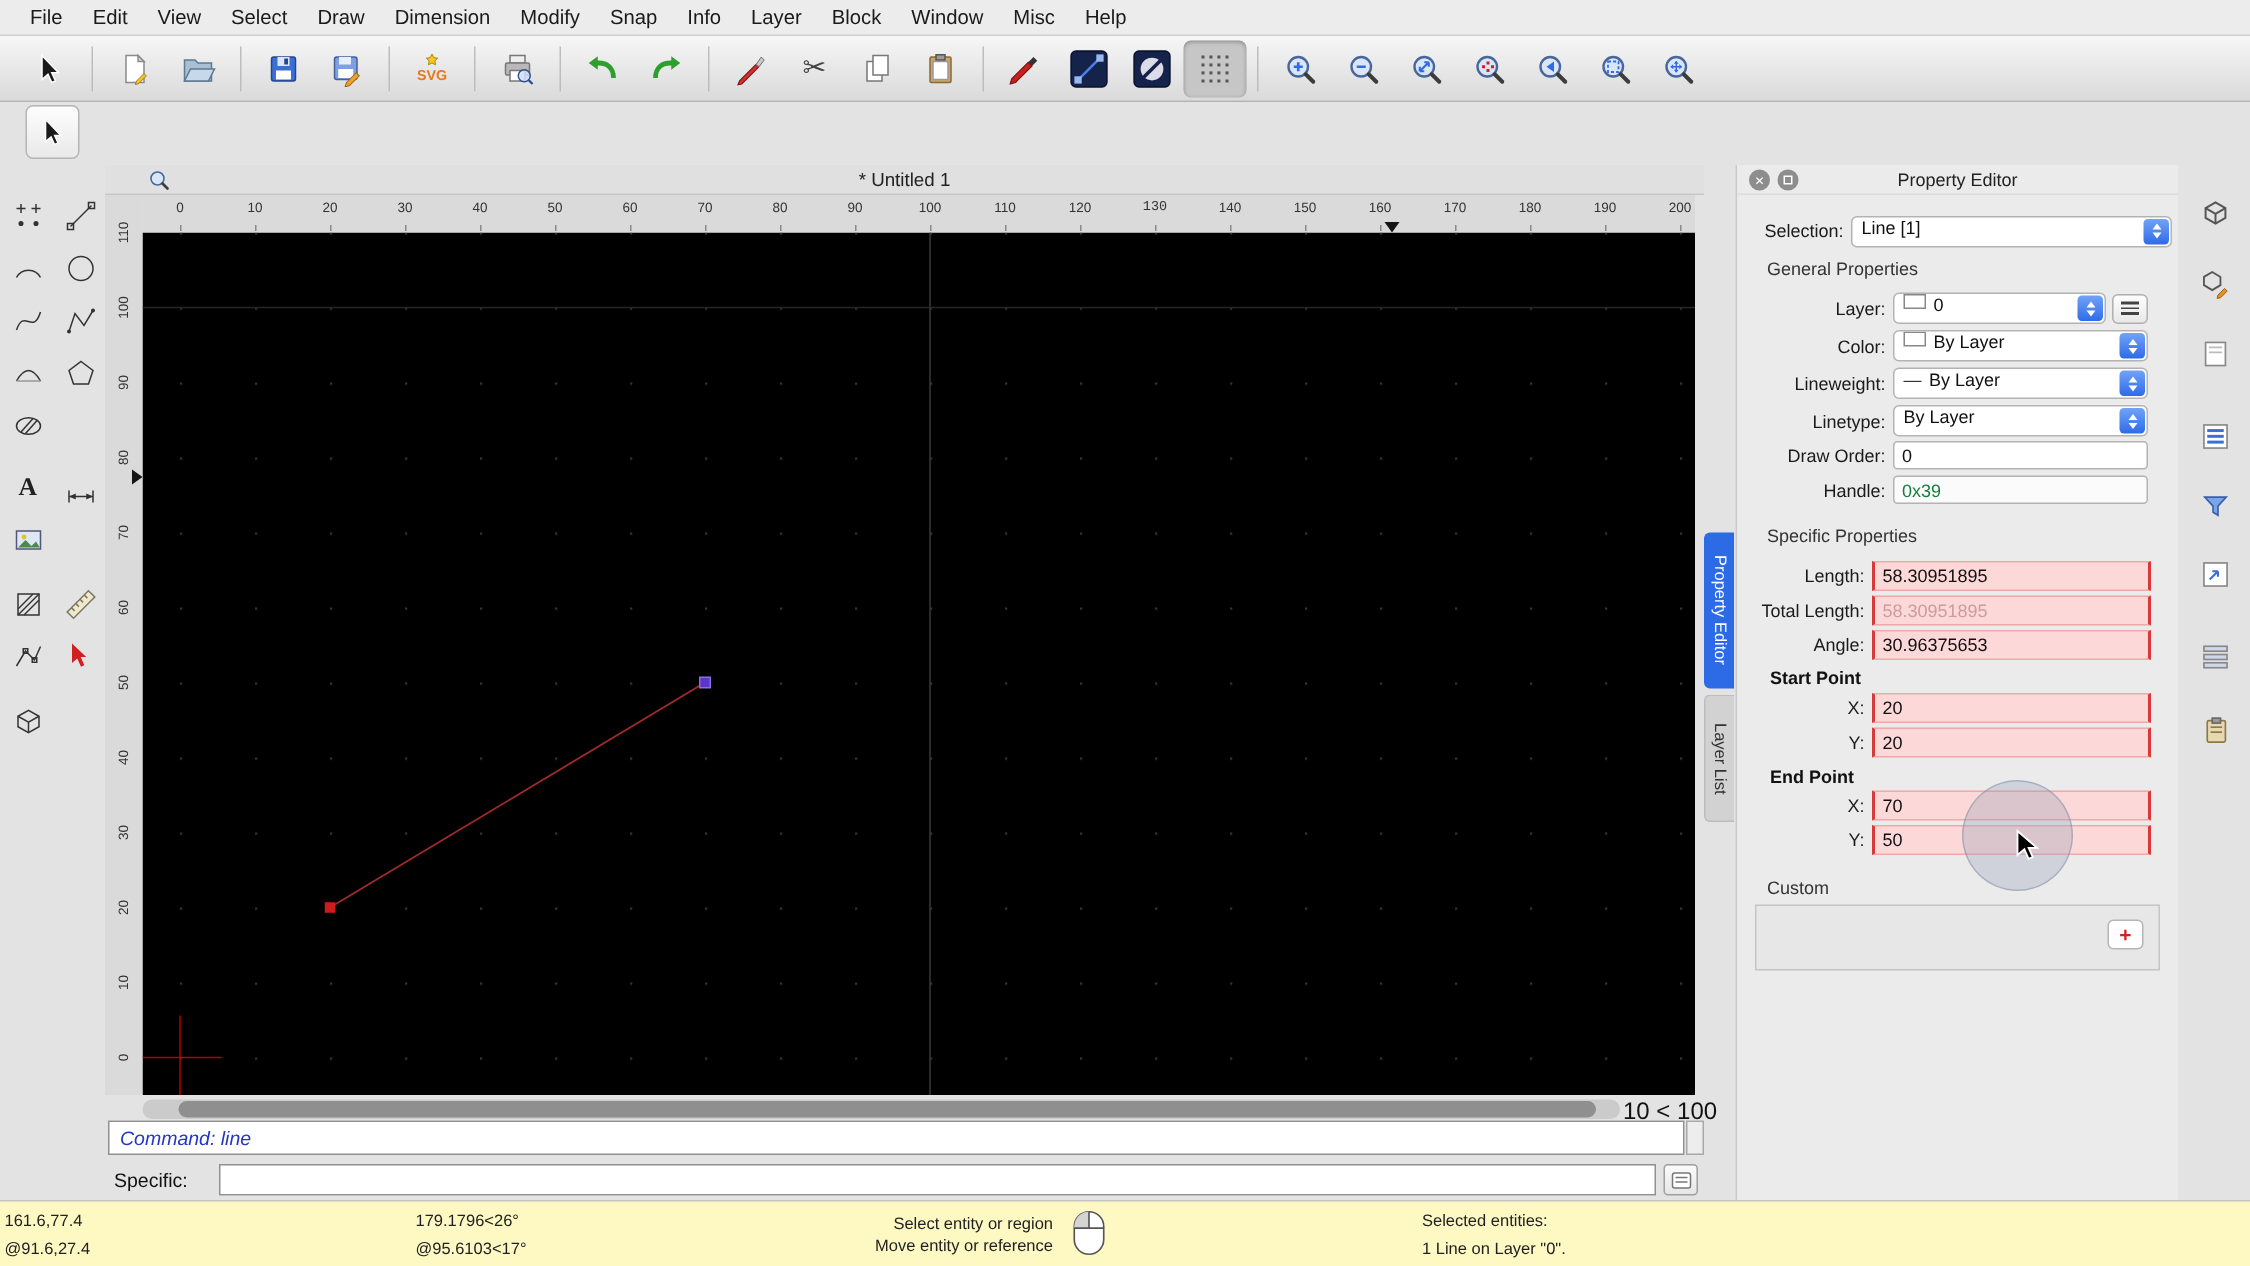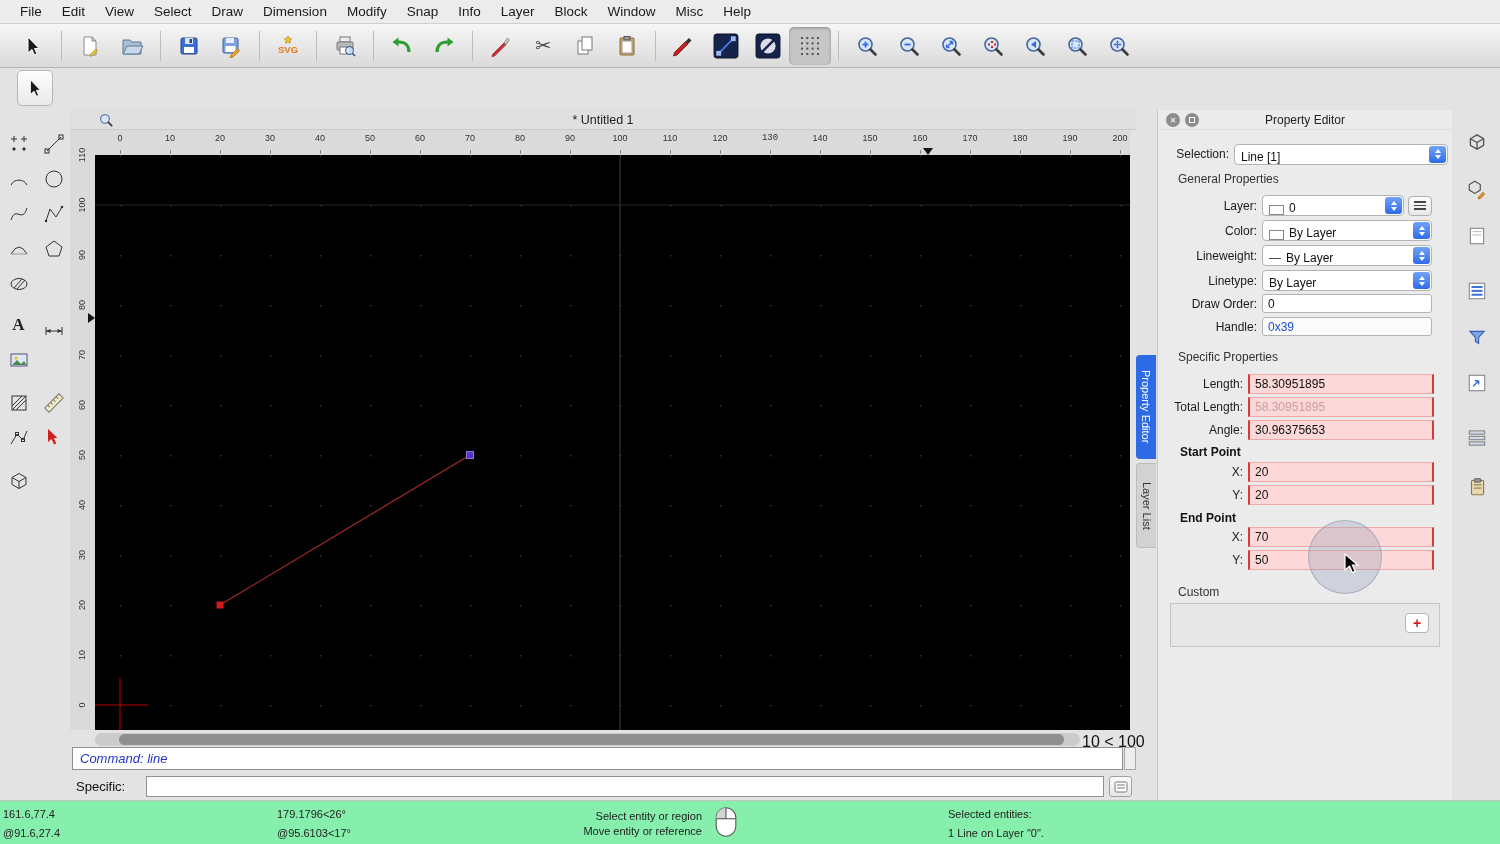--- a/index.html
+++ b/index.html
@@ -56,40 +56,40 @@
 .ptitle{text-align:center;line-height:20px;font-size:12px;color:#222}
 .hdrbtn{position:absolute;top:3px;width:14px;height:14px;border-radius:50%;background:#8d8d8d;display:flex;align-items:center;justify-content:center;color:#fff;font-size:8px}
 .prow{display:flex;align-items:center;height:23px;padding-right:20px}
 .prow.sel{padding-right:4px;margin-top:12px;height:24px}
 .prow.sel .plab{flex:0 0 76px}
 .plab{flex:0 0 104px;text-align:right;padding-right:5px;color:#1a1a1a;white-space:nowrap}
 .prow.spec{padding-right:18px}
 .prow.spec .plab{flex:0 0 90px}
 .seclab{font-size:12px;color:#333;padding-left:20px;height:14px;line-height:14px}
 .ptlab{font-size:12px;font-weight:bold;color:#111;padding-left:22px;height:14px;line-height:14px}
-.combo{position:relative;flex:1;height:21px;background:#fff;border:1px solid #b3b3b3;border-radius:4px;display:flex;align-items:flex-end;padding:0 22px 0 6px;overflow:hidden;white-space:nowrap}
+.combo{position:relative;flex:1;height:21px;background:#fff;border:1px solid #b3b3b3;border-radius:4px;display:flex;align-items:flex-start;padding:0 22px 0 6px;overflow:hidden;white-space:nowrap}
 .stepper{position:absolute;right:1px;top:1px;bottom:1px;width:17px;border-radius:3px;background:linear-gradient(#72a3f8,#2e6be8);display:flex;flex-direction:column;align-items:center;justify-content:center;gap:2px}
 .stepper i{width:0;height:0;border-left:3.5px solid transparent;border-right:3.5px solid transparent;display:block}
 .stepper i.up{border-bottom:4px solid #fff}
 .stepper i.dn{border-top:4px solid #fff}
 .swatch{display:inline-block;width:15px;height:10px;background:#fff;border:1px solid #888;margin-right:5px;flex:0 0 auto}
 .dash{margin-right:5px;color:#333}
 .menubtn{flex:0 0 24px;height:20px;margin-left:4px;border:1px solid #b0b0b0;border-radius:4px;background:linear-gradient(#fdfdfd,#e8e8e8);display:flex;flex-direction:column;align-items:center;justify-content:center;gap:2px}
 .menubtn i{display:block;width:12px;height:1.5px;background:#444}
 .tinput{flex:1;height:19px;background:#fff;border:1px solid #b3b3b3;border-radius:3px;padding:0 5px;display:flex;align-items:center}
-.tinput.disabled{color:#1d4ed8;background:#fbfbfb}
+.tinput.disabled{color:#15803d;background:#fbfbfb}
 .pinkfield{flex:1;height:20px;background:#fcd8d8;border-top:1px solid #efa9a9;border-bottom:1px solid #efa9a9;border-left:2px solid #d83a3a;border-right:2px solid #d83a3a;display:flex;align-items:center;padding:0 5px}
 .pinkfield.disabled{color:#cf9b9b}
 .custombox{margin:4px 12px 0 12px;height:44px;background:#e7e7e7;border:1px solid #c5c5c5;position:relative}
 .plusbtn{position:absolute;right:10px;top:9px;width:24px;height:20px;background:#fff;border:1px solid #b5b5b5;border-radius:4px;color:#d42020;font-weight:bold;font-size:14px;display:flex;align-items:center;justify-content:center}
 
 .dockstrip{position:absolute;left:1453px;top:110px;width:47px;bottom:44px;background:#e3e3e3}
 .dockbtn{position:absolute;left:4px;width:39px;height:39px;display:flex;align-items:center;justify-content:center;border-radius:5px}
 
-.statusbar{position:absolute;left:0;bottom:0;width:100%;height:44px;background:#86efac;border-top:1px solid #c3c3c3;font-size:11px;color:#222}
+.statusbar{position:absolute;left:0;bottom:0;width:100%;height:44px;background:#fef9c3;border-top:1px solid #c3c3c3;font-size:11px;color:#222}
 .sb{position:absolute;white-space:nowrap}
 
 .clickring{position:absolute;left:1308px;top:520px;width:74px;height:74px;border-radius:50%;background:rgba(150,160,185,.32);border:1px solid rgba(120,130,160,.45)}
 .cursorarrow{position:absolute;left:1343px;top:552px}
 </style>
 </head>
 <body>
 
 <svg width="0" height="0" style="position:absolute">
     <defs>

